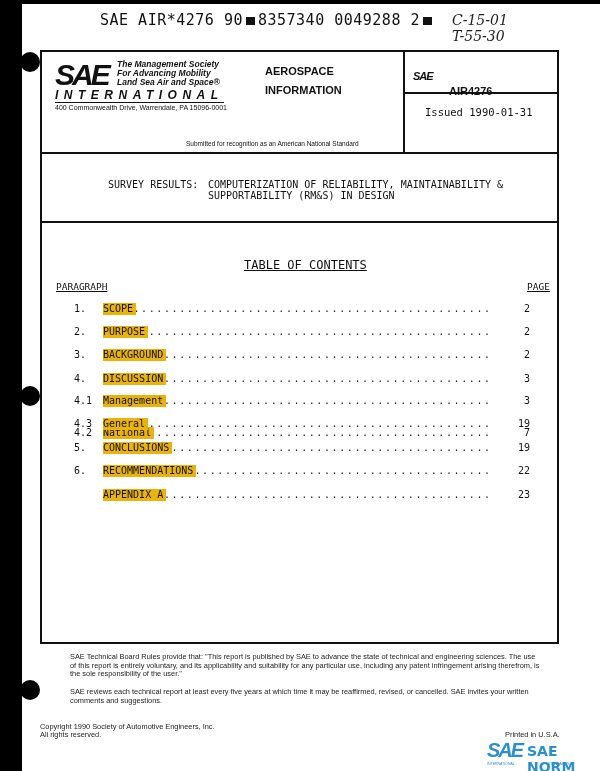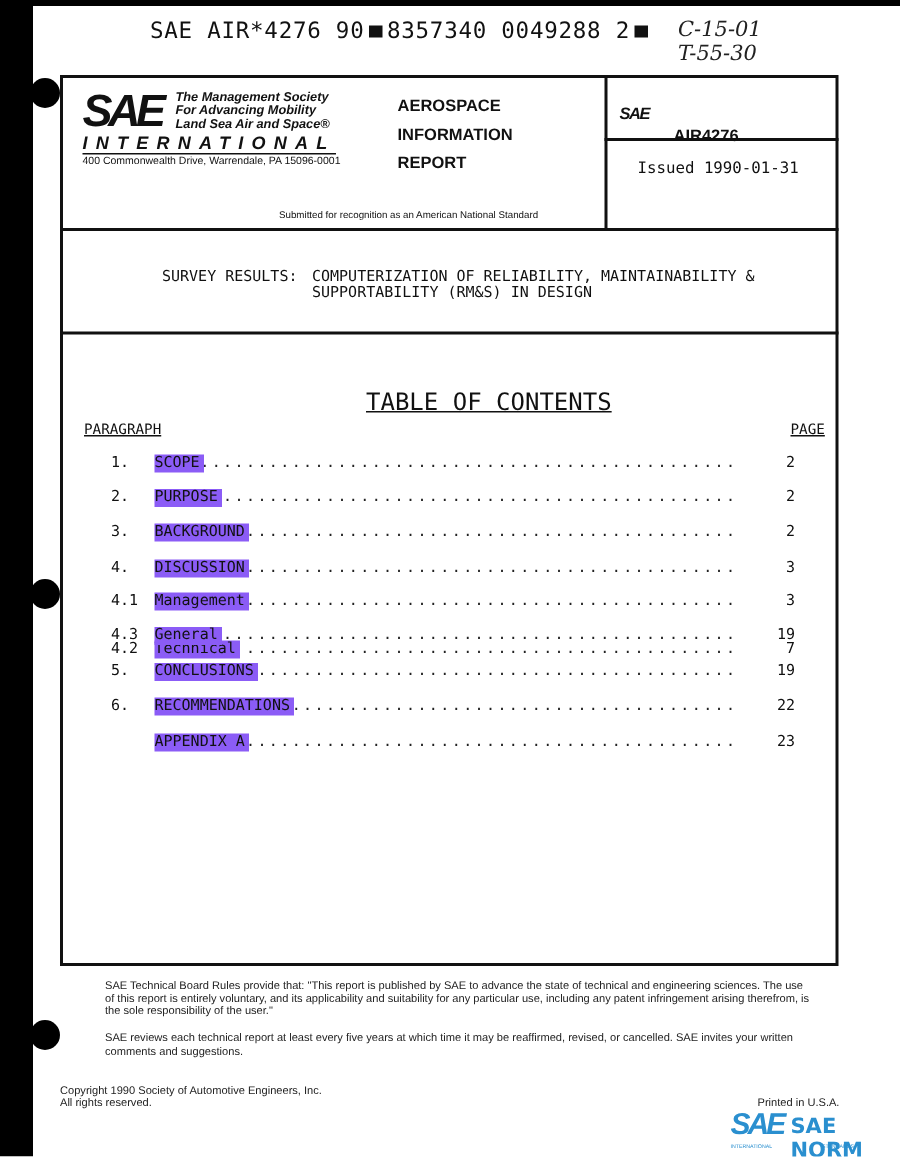--- a/index.html
+++ b/index.html
@@ -15,25 +15,25 @@
   .frame { border: 2px solid #111; box-sizing: border-box; }
   .hline { height: 2px; background: #111; }
   .vline { width: 2px; background: #111; }
   .sae-logo { font-family: "Liberation Sans", sans-serif; font-weight: 900; font-style: italic; font-size: 30px; letter-spacing: -3px; line-height: 1; }
   .society { font-size: 8.5px; font-style: italic; font-weight: bold; line-height: 9px; }
   .intl { font-size: 12px; font-style: italic; font-weight: bold; letter-spacing: 5.5px; border-bottom: 1.5px solid #111; }
   .addr { font-size: 7px; }
   .air-title { font-size: 11px; font-weight: bold; line-height: 19px; }
   .small { font-size: 6.5px; }
   .survey { font-size: 10px; line-height: 11px; white-space: pre; }
-  .toc-title { font-size: 16px; text-decoration: underline; }
+  .toc-title { font-size: 12px; text-decoration: underline; }
   .toc-head { font-size: 9.5px; text-decoration: underline; }
   .toc-row { left: 56px; width: 480px; font-size: 10px; height: 12px; line-height: 12px; }
   .toc-row .num { position: absolute; left: 18px; }
-  .toc-row .lbl { position: absolute; left: 47px; background: #8b5cf6; padding-right: 3px; }
+  .toc-row .lbl { position: absolute; left: 47px; background: #eab308; padding-right: 3px; }
   .toc-row .dots { position: absolute; left: 47px; width: 390px; overflow: hidden; white-space: nowrap; letter-spacing: 1.6px; color: #222; }
   .toc-row .pg { position: absolute; right: 6px; }
   .foot { font-size: 7.4px; line-height: 8.6px; color: #222; }
   .norm { font-weight: bold; color: #2a8fcf; }
 </style>
 </head>
 <body>
 
 <div class="abs left-bar"></div>
 <div class="abs top-bar"></div>
@@ -58,21 +58,20 @@
   <div>The Management Society</div>
   <div>For Advancing Mobility</div>
   <div>Land Sea Air and Space®</div>
 </div>
 <div class="abs intl" style="left:55px;top:88px;">INTERNATIONAL</div>
 <div class="abs addr" style="left:55px;top:104px;">400 Commonwealth Drive, Warrendale, PA 15096-0001</div>
 
 <div class="abs air-title" style="left:265px;top:62px;">
   <div>AEROSPACE</div>
   <div>INFORMATION</div>
-  <div>REPORT</div>
 </div>
 <div class="abs small" style="left:186px;top:140px;">Submitted for recognition as an American National Standard</div>
 
 <div class="abs" style="left:413px;top:70px;font-size:11px;font-weight:900;font-style:italic;letter-spacing:-1px;">SAE</div>
 <div class="abs" style="left:449px;top:69px;font-size:11px;font-weight:bold;margin-top:16px;">AIR4276</div>
 <div class="abs mono" style="left:425px;top:106px;font-size:10.5px;">Issued 1990-01-31</div>
 
 <div class="abs survey mono" style="left:108px;top:179px;">SURVEY RESULTS:</div>
 <div class="abs survey mono" style="left:208px;top:179px;">COMPUTERIZATION OF RELIABILITY, MAINTAINABILITY &amp;</div>
 <div class="abs survey mono" style="left:208px;top:190px;">SUPPORTABILITY (RM&amp;S) IN DESIGN</div>
@@ -107,21 +106,21 @@
 </div>
 <div class="abs toc-row mono" style="top:395px;">
   <span class="num">4.1</span>
     <span class="dots">......................................................................</span>
     <span class="lbl">Management</span>
     <span class="pg">3</span>
 </div>
 <div class="abs toc-row mono" style="top:406px;margin-top:21px;">
   <span class="num">4.2</span>
     <span class="dots">......................................................................</span>
-    <span class="lbl">Technical</span>
+    <span class="lbl">National</span>
     <span class="pg">7</span>
 </div>
 <div class="abs toc-row mono" style="top:418px;">
   <span class="num">4.3</span>
     <span class="dots">......................................................................</span>
     <span class="lbl">General</span>
     <span class="pg">19</span>
 </div>
 <div class="abs toc-row mono" style="top:442px;">
   <span class="num">5.</span>

